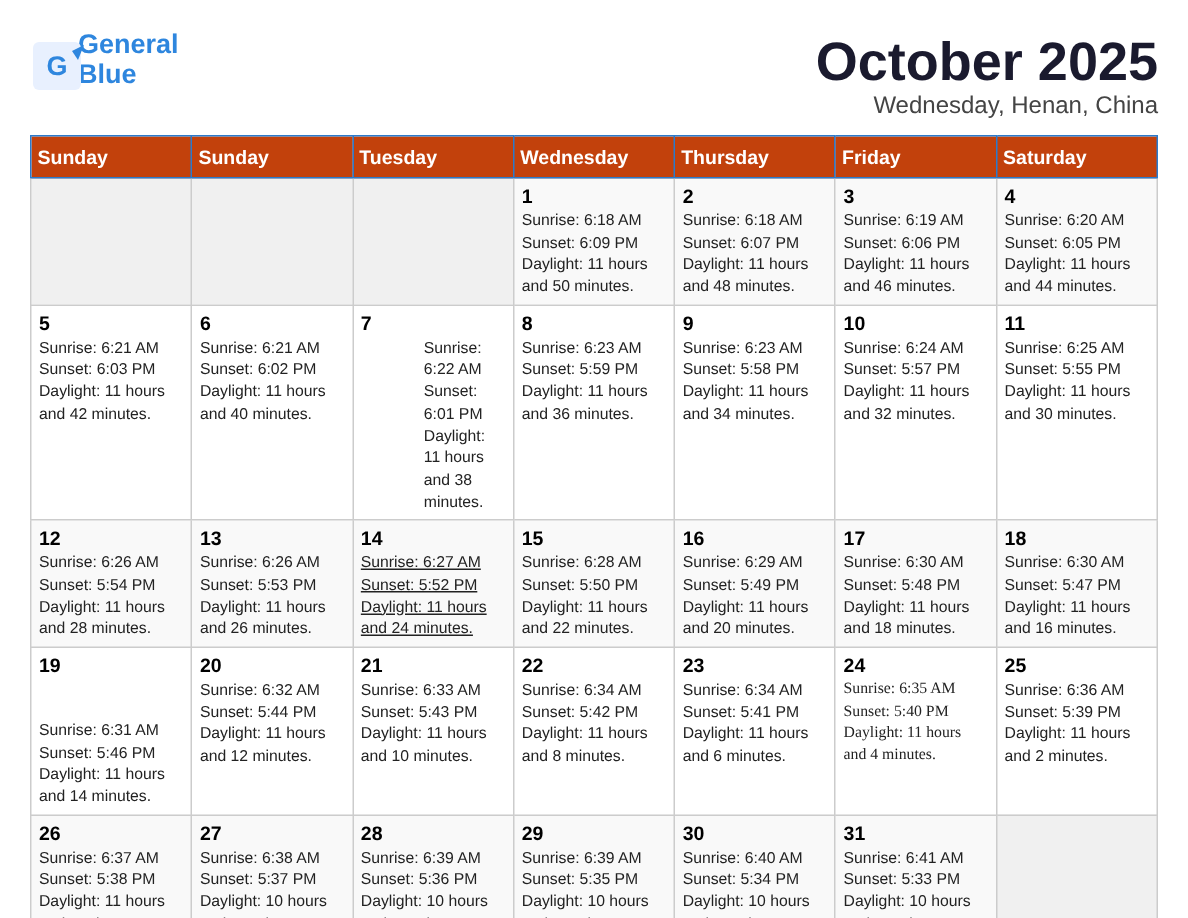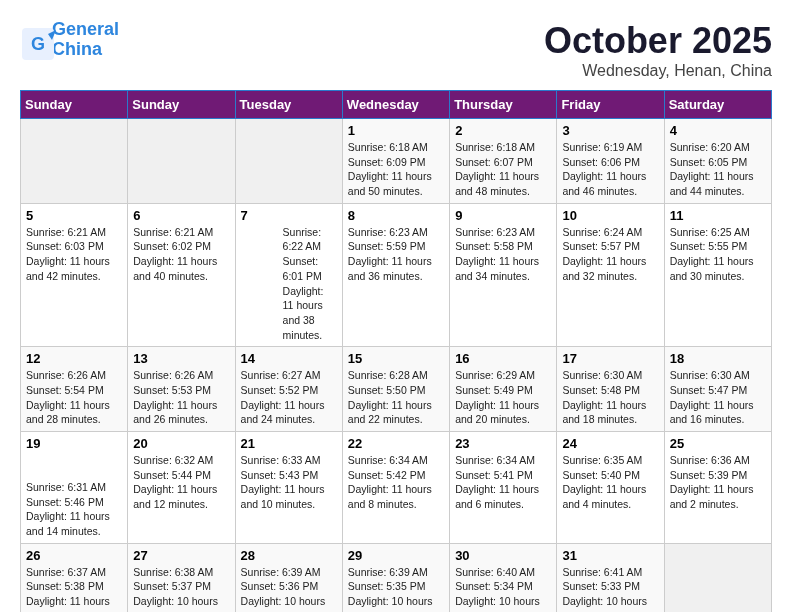--- a/index.html
+++ b/index.html
@@ -46,21 +46,21 @@
     .location-title {
       font-size: 16px;
       color: #444;
     }
     table {
       width: 100%;
       border-collapse: collapse;
       font-size: 11px;
     }
     thead tr th {
-      background-color: #701a75;
+      background-color: #c2410c;
       color: #fff;
       padding: 6px 4px;
       text-align: left;
       font-size: 13px;
       font-weight: bold;
       border: 1px solid #2a7acc;
     }
     tbody tr td {
       border: 1px solid #ccc;
       padding: 4px 5px;
@@ -95,21 +95,21 @@
   <div class="logo">
     <div class="logo-icon">
       <svg width="36" height="36" viewBox="0 0 36 36">
         <rect x="2" y="2" width="32" height="32" rx="4" fill="#e8f0fe"></rect>
         <text x="18" y="24" text-anchor="middle" font-size="18" font-weight="bold" fill="#2e86de">G</text>
         <polygon points="28,8 36,4 32,14" fill="#2e86de"></polygon>
       </svg>
     </div>
     <div class="logo-text">
       <div><span>General</span></div>
-      <div><span style="color:#2e86de">China</span></div>
+      <div><span style="color:#2e86de">Blue</span></div>
     </div>
   </div>
   <div class="title-area">
     <div class="month-title">October 2025</div>
     <div class="location-title">Wednesday, Henan, China</div>
   </div>
 </div>
 
 <table>
   <thead>
@@ -218,21 +218,21 @@
         </td>
         <td>
           <span class="day-number">13</span>
           <div class="day-info" style="white-space: pre-line;">Sunrise: 6:26 AM
 Sunset: 5:53 PM
 Daylight: 11 hours
 and 26 minutes.</div>
         </td>
         <td>
           <span class="day-number">14</span>
-          <div class="day-info" style="white-space: pre-line;">Sunrise: 6:27 AM
+          <div class="day-info" style="white-space: pre-line; text-decoration: underline;">Sunrise: 6:27 AM
 Sunset: 5:52 PM
 Daylight: 11 hours
 and 24 minutes.</div>
         </td>
         <td>
           <span class="day-number">15</span>
           <div class="day-info" style="white-space: pre-line;">Sunrise: 6:28 AM
 Sunset: 5:50 PM
 Daylight: 11 hours
 and 22 minutes.</div>
@@ -290,21 +290,21 @@
         </td>
         <td>
           <span class="day-number">23</span>
           <div class="day-info" style="white-space: pre-line;">Sunrise: 6:34 AM
 Sunset: 5:41 PM
 Daylight: 11 hours
 and 6 minutes.</div>
         </td>
         <td>
           <span class="day-number">24</span>
-          <div class="day-info" style="white-space: pre-line;">Sunrise: 6:35 AM
+          <div class="day-info" style="white-space: pre-line; font-family: Liberation Serif, serif;">Sunrise: 6:35 AM
 Sunset: 5:40 PM
 Daylight: 11 hours
 and 4 minutes.</div>
         </td>
         <td>
           <span class="day-number">25</span>
           <div class="day-info" style="white-space: pre-line;">Sunrise: 6:36 AM
 Sunset: 5:39 PM
 Daylight: 11 hours
 and 2 minutes.</div>

